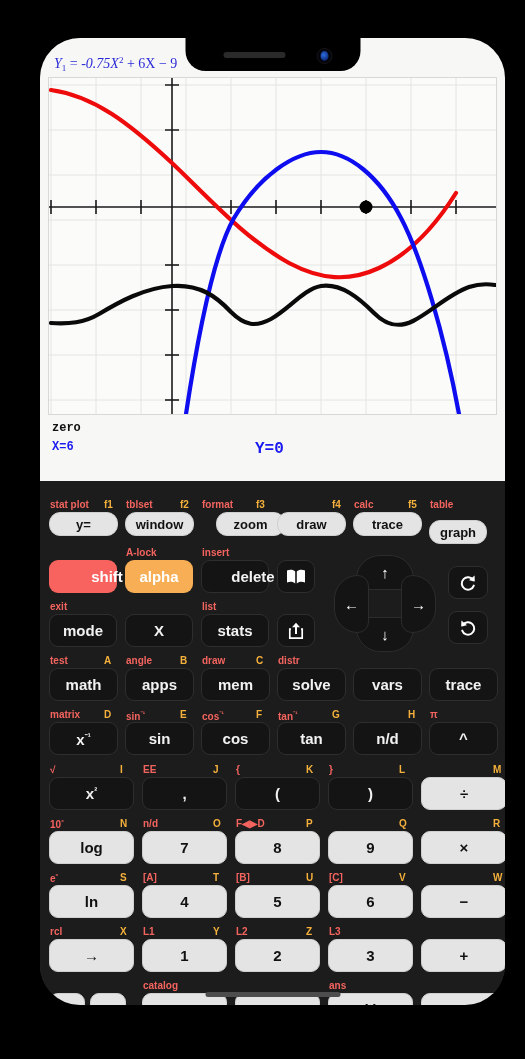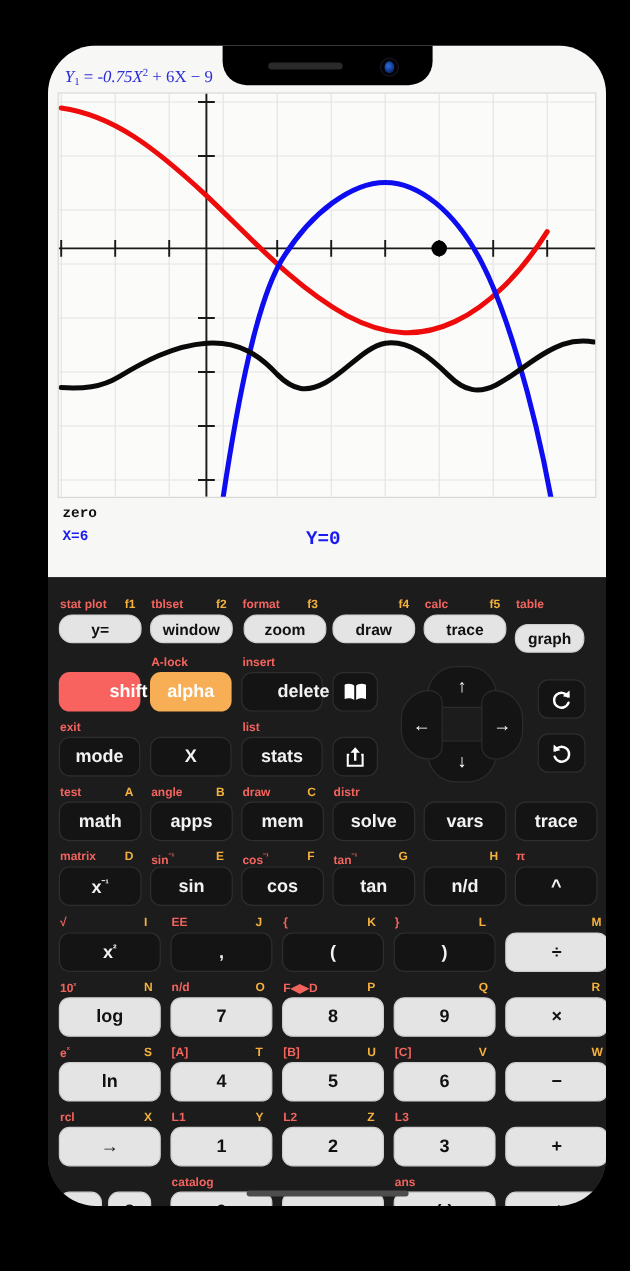--- a/index.html
+++ b/index.html
@@ -161,21 +161,21 @@
             <div class="key fn" style="left: 9px; top: 31px; width: 69px; height: 24px;">
               <span>y=</span>
             </div>
             <div class="lbl red" style="left: 10px; top: 18px;">stat plot</div>
             <div class="lbl yel" style="left: 64px; top: 18px;">f1</div>
             <div class="key fn" style="left: 85px; top: 31px; width: 69px; height: 24px;">
               <span>window</span>
             </div>
             <div class="lbl red" style="left: 86px; top: 18px;">tblset</div>
             <div class="lbl yel" style="left: 140px; top: 18px;">f2</div>
-            <div class="key fn" style="left: 163px; top: 31px; width: 69px; height: 24px;">
+            <div class="key fn" style="left: 176px; top: 31px; width: 69px; height: 24px;">
               <span>zoom</span>
             </div>
             <div class="lbl red" style="left: 162px; top: 18px;">format</div>
             <div class="lbl yel" style="left: 216px; top: 18px;">f3</div>
             <div class="key fn" style="left: 237px; top: 31px; width: 69px; height: 24px;">
               <span>draw</span>
             </div>
             <div class="lbl yel" style="left: 292px; top: 18px;">f4</div>
             <div class="key fn" style="left: 313px; top: 31px; width: 69px; height: 24px;">
               <span>trace</span>

